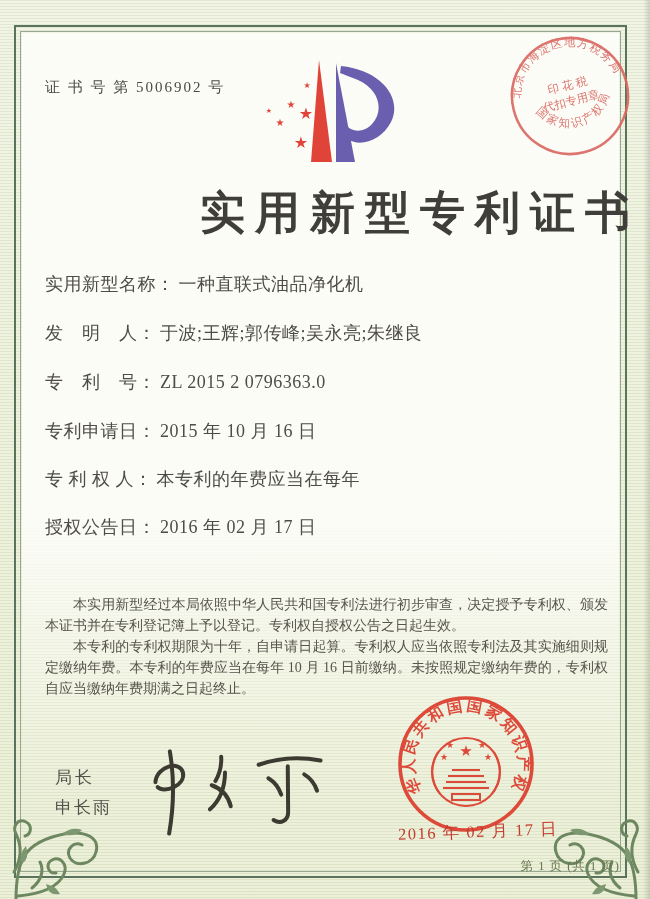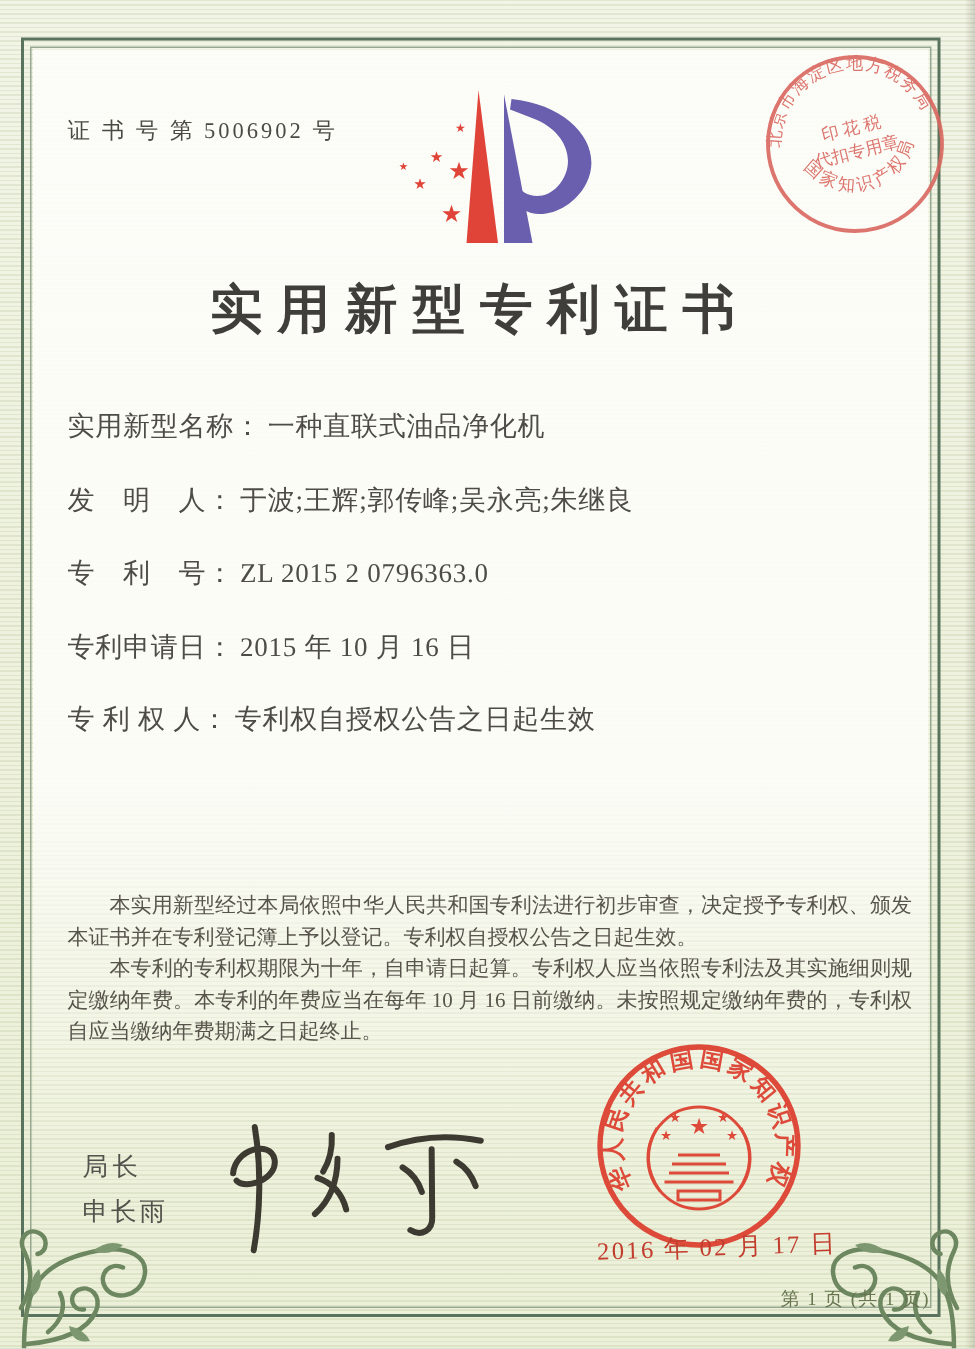--- a/index.html
+++ b/index.html
@@ -13,22 +13,22 @@
   .page::after{content:'';position:absolute;right:0;top:0;bottom:0;width:7px;
     background:linear-gradient(90deg,rgba(0,0,0,0) 0%,rgba(70,70,55,0.20) 100%);pointer-events:none;}
   .frame-outer{position:absolute;left:14px;top:25px;right:23px;bottom:21px;border:2.5px solid #5a735c;}
   .frame-inner{position:absolute;left:20px;top:31px;right:29px;bottom:27px;border:1px solid #97a892;}
   .paper-glow{position:absolute;left:22px;top:33px;right:31px;bottom:29px;
     background:linear-gradient(180deg, rgba(253,253,249,0.95) 0%, rgba(253,253,249,0.93) 58%,
       rgba(253,253,249,0.45) 74%, rgba(253,253,249,0.05) 90%, rgba(253,253,249,0) 100%);}
   .cert-no{position:absolute;left:45px;top:78px;font-size:15px;letter-spacing:2px;color:#4b4a45;}
   .logo{position:absolute;left:255px;top:56px;width:145px;height:112px;}
   .tax-stamp{position:absolute;left:505px;top:31px;width:130px;height:130px;transform:rotate(-14deg);opacity:.9;}
-  .title{position:absolute;left:0;right:10px;top:183px;text-align:center;
-    font-size:35px;font-weight:bold;letter-spacing:10px;color:#3f3e3a;}
+  .title{position:absolute;left:0;right:10px;top:183px;text-align:right;
+    font-size:45px;font-weight:bold;letter-spacing:10px;color:#3f3e3a;}
   .field{position:absolute;left:45px;right:40px;font-size:18px;color:#4e4c46;letter-spacing:.5px;white-space:nowrap;}
   .field .val{margin-left:4px;}
   .f0{top:272px}.f1{top:321px}.f2{top:370px}.f3{top:419px}.f4{top:467px}.f5{top:515px}
   .body-text{position:absolute;left:45px;width:563px;top:547px;font-size:14px;line-height:21px;
     color:#57544c;text-align:justify;margin-top:47px;}
   .body-text p{margin:0;text-indent:2em;}
   .sign-title{position:absolute;left:55px;top:766px;font-size:17px;color:#53524c;
     font-family:"Liberation Sans","DejaVu Sans",sans-serif;letter-spacing:3px;}
   .sign-name{position:absolute;left:55px;top:796px;font-size:17px;color:#53524c;
     font-family:"Liberation Sans","DejaVu Sans",sans-serif;letter-spacing:2px;text-align:center;}
@@ -118,21 +118,24 @@
   <div class="field f1">
     <span>发　明　人：</span><span class="val">于波;王辉;郭传峰;吴永亮;朱继良</span>
   </div>
   <div class="field f2">
     <span>专　利　号：</span><span class="val">ZL 2015 2 0796363.0</span>
   </div>
   <div class="field f3">
     <span>专利申请日：</span><span class="val">2015 年 10 月 16 日</span>
   </div>
   <div class="field f4">
-    <span>专 利 权 人：</span><span class="val">专利权自授权公告之日起生效</span>
+    <span>专 利 权 人：</span><span class="val">本专利的年费应当在每年</span>
+  </div>
+  <div class="field f5">
+    <span>授权公告日：</span><span class="val">2016 年 02 月 17 日</span>
   </div>
 
   <div class="body-text">
     <p>本实用新型经过本局依照中华人民共和国专利法进行初步审查，决定授予专利权、颁发本证书并在专利登记簿上予以登记。专利权自授权公告之日起生效。</p>
     <p>本专利的专利权期限为十年，自申请日起算。专利权人应当依照专利法及其实施细则规定缴纳年费。本专利的年费应当在每年 10 月 16 日前缴纳。未按照规定缴纳年费的，专利权自应当缴纳年费期满之日起终止。</p>
   </div>
 
   <div class="sign-title">局长</div>
   <div class="sign-name">申长雨</div>
   <svg class="handwriting" viewBox="0 0 215 98">

